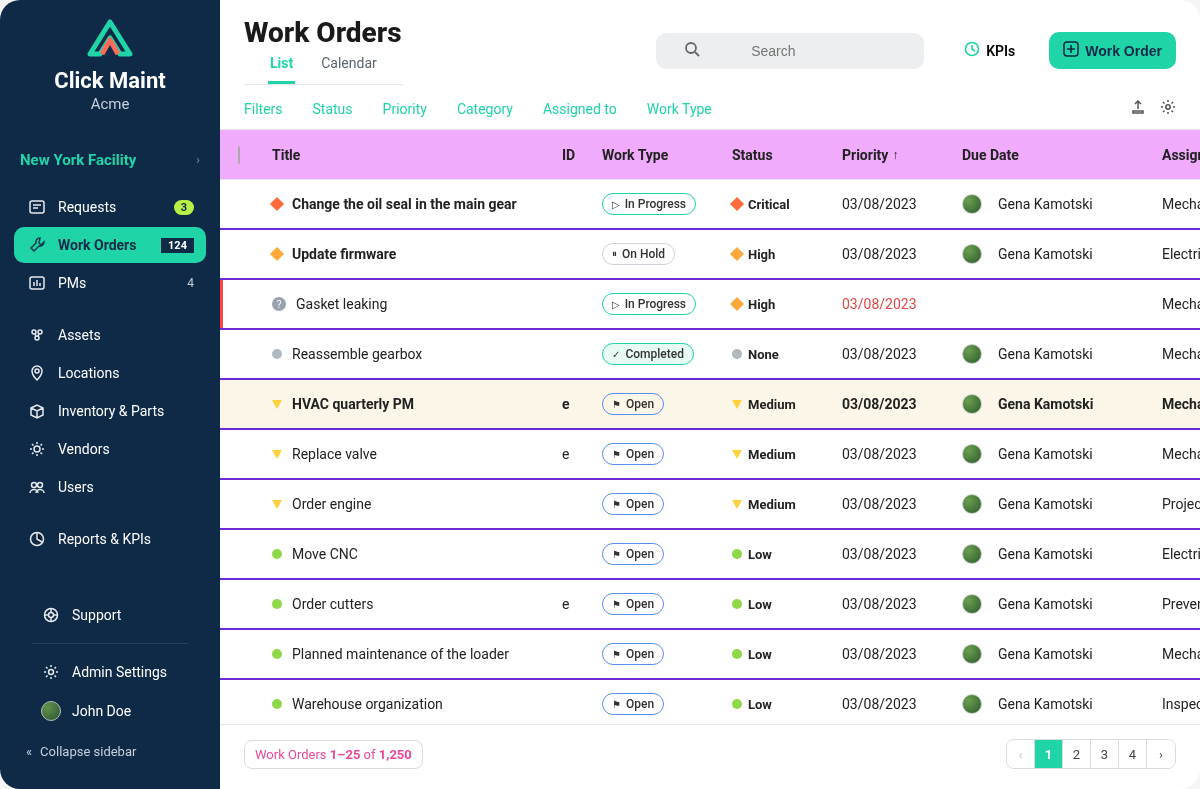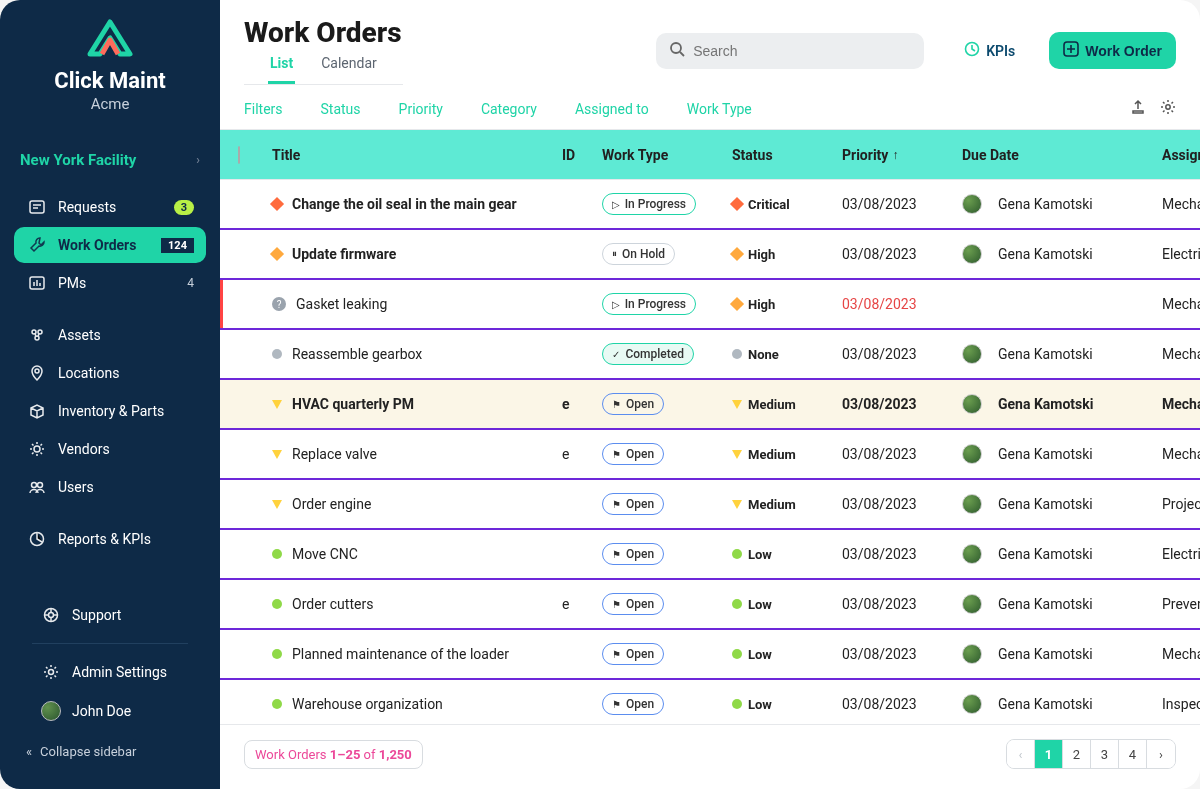--- a/index.html
+++ b/index.html
@@ -25,35 +25,35 @@
 .badge-plain { font-size: 12px; color: #c7d0db; }
 .nav-spacer { height: 14px; }
 .sidebar-bottom { margin-top: auto; padding: 0 14px; }
 .collapse { display:flex; align-items:center; gap:8px; padding: 12px; font-size: 13px; color:#c7d0db; cursor:pointer; }
 .side-sep { height:1px; background:#21405f; margin: 10px 18px; }
 
 
 .main { flex: 1; display: flex; flex-direction: column; min-width: 0; position: relative; }
 .header { display: flex; align-items: center; padding: 16px 24px 4px; gap: 20px; }
 .page-title { font-size: 28px; font-weight: 800; color: #1a1a1a; }
-.search-wrap { flex: 0 0 268px; margin-left: auto; display:flex; align-items:center; background:#eceef0; border-radius:10px; padding:8px 13px; }
+.search-wrap { flex: 0 0 268px; margin-left: auto; display:flex; align-items:center; background:#eceef0; border-radius:10px; padding:8px 28px;gap:43px; }
 .search-wrap input { border:none; background:transparent; outline:none; font-size:14px; margin-left:8px; width:100%; }
-.kpis { display:flex; align-items:center; gap:6px; color:#0c4a6e; font-weight:600; font-size:14px; cursor:pointer; margin-left: 20px; }
+.kpis { display:flex; align-items:center; gap:6px; color:#000000; font-weight:600; font-size:14px; cursor:pointer; margin-left: 20px; }
 .btn-primary { display:flex; align-items:center; gap:6px; background:#1fd4a7; color:#0e2a47; border:none; padding:9px 14px; border-radius:10px; font-weight:700; font-size:14px; cursor:pointer; margin-left: 14px; }
 .tabs { display:flex; gap:24px; padding: 0 24px; border-bottom:1px solid #e6e8eb; }
 .tab { padding: 6px 2px 10px; font-size:14px; color:#5c6570; cursor:pointer; }
 .tab.active { color:#1fd4a7; font-weight:700; border-bottom:3px solid #1fd4a7; }
-.filters { display:flex; align-items:center; padding: 10px 24px; gap: 38px; border-bottom:1px solid #e6e8eb; }
+.filters { display:flex; align-items:center; padding: 10px 24px; gap: 30px; border-bottom:1px solid #e6e8eb; }
 .filter { color:#1fd4a7; font-size:14px; cursor:pointer; }
 .filter-actions { margin-left:auto; display:flex; gap:14px; color:#5c6570; }
 
 
 .table-wrap { flex:1; overflow:auto; }
 .thead, .trow { display:grid; grid-template-columns: 34px 290px 40px 130px 110px 120px 200px 120px; align-items:center; padding: 0 18px; min-height:50px; }
-.thead { position:sticky; top:0; background:#5eead4; font-weight:700; font-size:14px; color:#212121; border-bottom:1px solid #e6e8eb; }
+.thead { position:sticky; top:0; background:#f0abfc; font-weight:700; font-size:14px; color:#212121; border-bottom:1px solid #e6e8eb; }
 .trow { border-bottom:2px solid #6d28d9; font-size:14px; color:#222; }
 .trow.highlight { background:#fbf6e7; font-weight:700; }
 .trow.redbar { box-shadow: inset 3px 0 0 #f44; }
 .title-cell { display:flex; align-items:center; gap:10px; }
 .prio-dot { width:10px; height:10px; display:inline-block; }
 .dot-critical { background:#ff6b3d; transform:rotate(45deg); }
 .dot-high { background:#ffa93d; transform:rotate(45deg); }
 .dot-medium { width:0; height:0; border-left:5px solid transparent; border-right:5px solid transparent; border-top:9px solid #ffd23d; }
 .dot-low { background:#8fd948; border-radius:50%; }
 .dot-none { background:#b0b8c0; border-radius:50%; }

